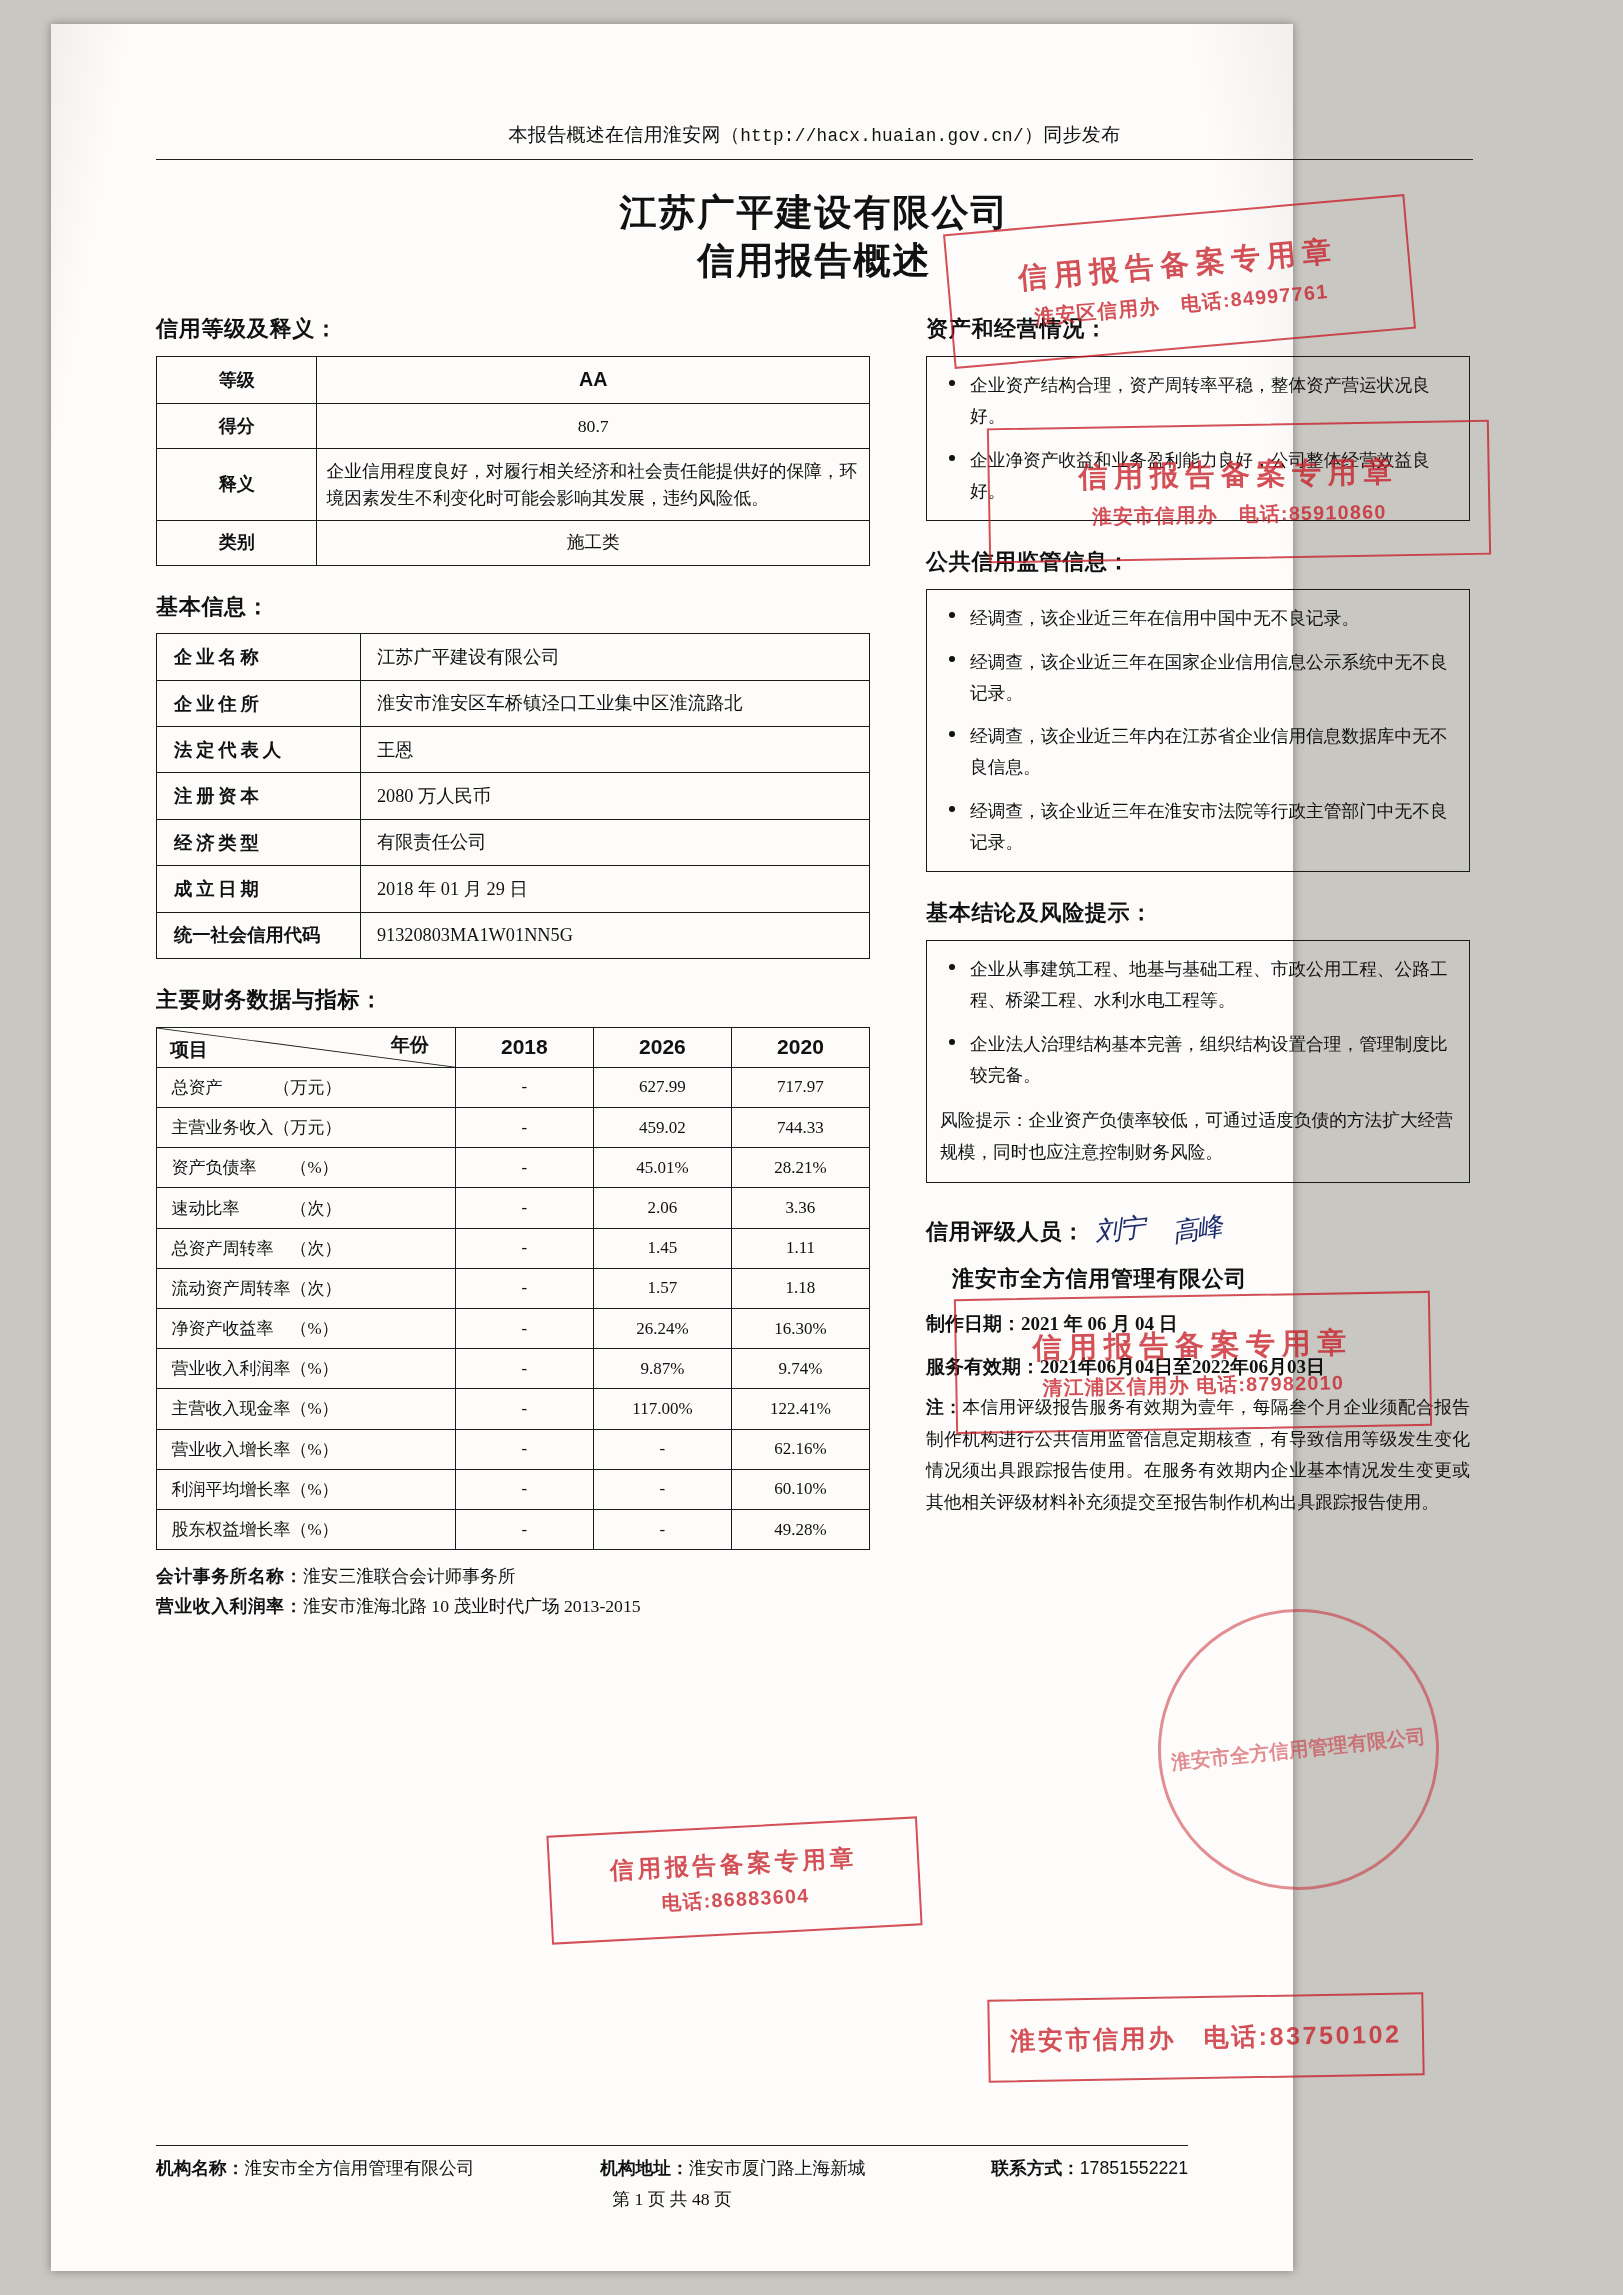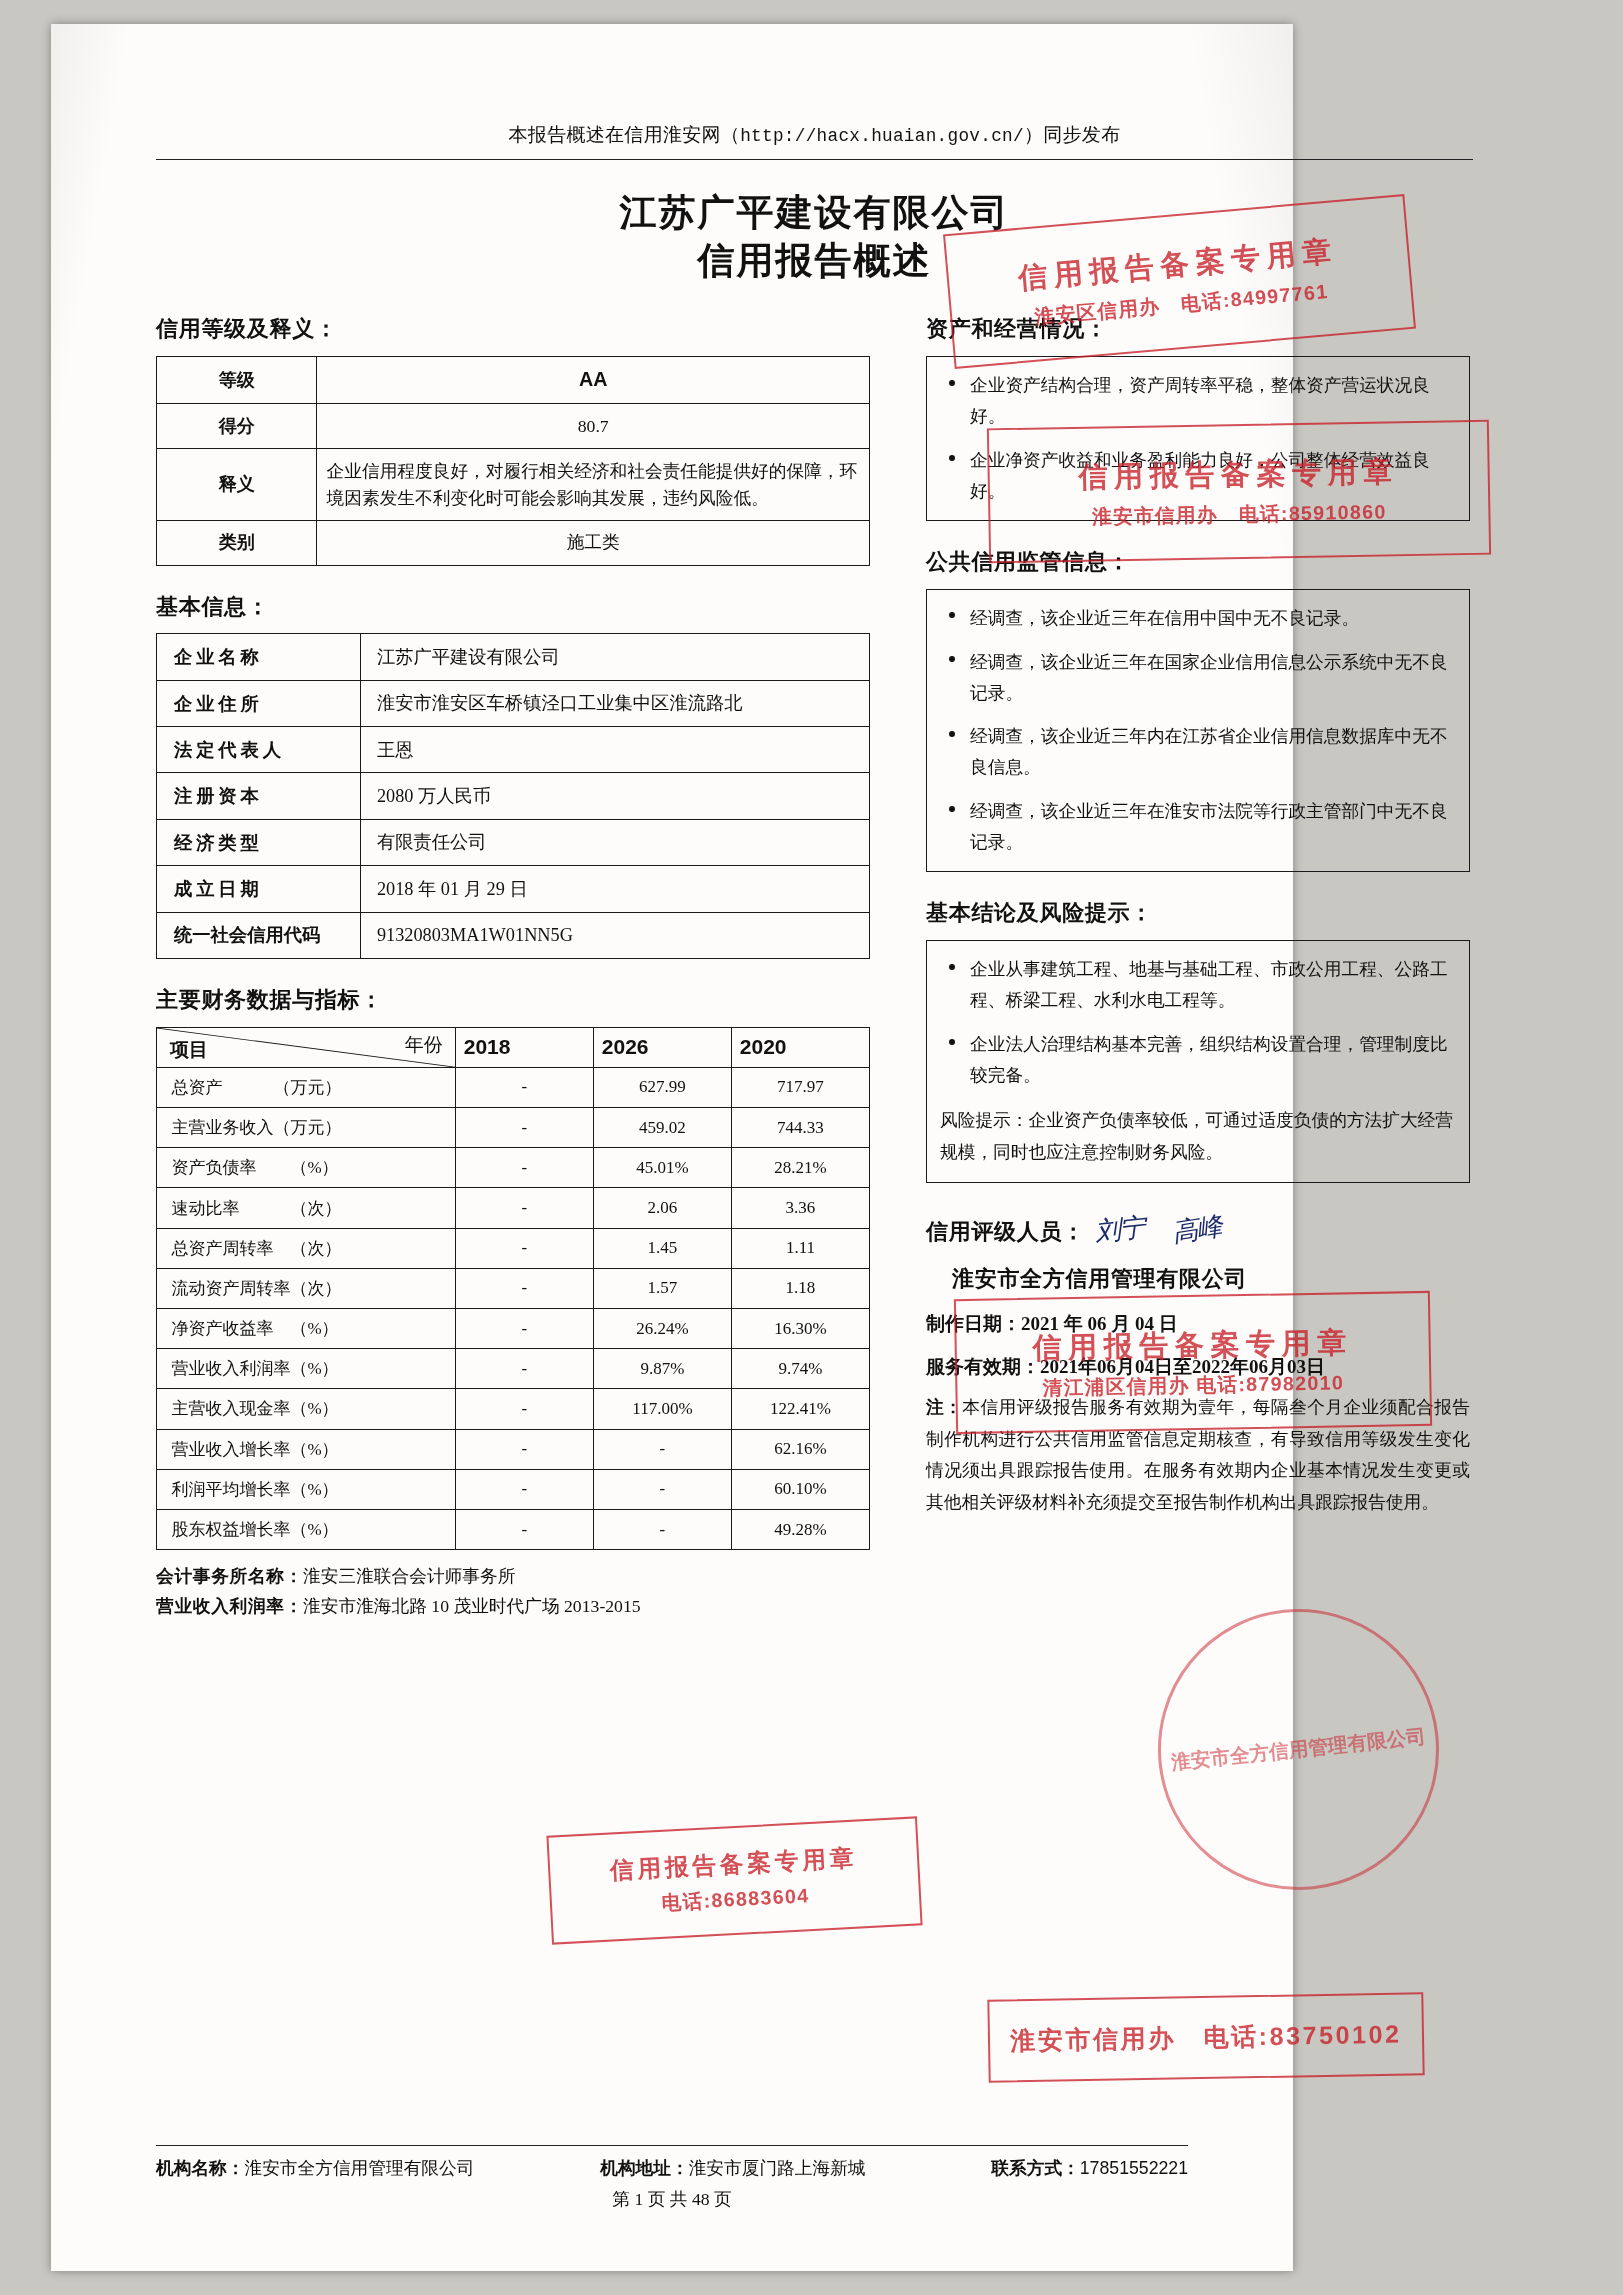--- a/index.html
+++ b/index.html
@@ -77,29 +77,29 @@
   .def-cell{line-height:1.85;padding:9.2px 17px;}
   
   .bi td{font-size:18.3px;padding:9.2px 10.5px;}
   .bi .lbl{width:177px;letter-spacing:3.9px;text-align:left;padding-left:17px;}
   .bi .val{padding-left:15.7px;line-height:1.55;}
   
   table.fin{border-collapse:collapse;width:100%;font-size:17px;}
   table.fin td{border:1px solid #1a1a1a;padding:6.6px 7.9px;height:26px;}
   table.fin td.item{width:262px;padding-left:14.4px;letter-spacing:0px;}
   table.fin td.num{text-align:center;width:115px;}
-  table.fin td.yh{text-align:left;font-weight:bold;font-size:21px;font-family:"Liberation Sans","DejaVu Sans",sans-serif;}
+  table.fin td.yh{text-align:center;font-weight:bold;font-size:21px;font-family:"Liberation Sans","DejaVu Sans",sans-serif;}
   .diag{
     position:relative;height:68px;width:262px;padding:0 !important;
     overflow:hidden;
   }
   .diag .line{
     position:absolute;left:0;top:0;width:100%;height:100%;
   }
-  .diag .y{position:absolute;right:12px;top:3.9px;font-weight:normal;font-size:19px;font-family:"Liberation Sans","DejaVu Sans",sans-serif;margin-left:12px;}
+  .diag .y{position:absolute;right:26px;top:3.9px;font-weight:bold;font-size:19px;font-family:"Liberation Sans","DejaVu Sans",sans-serif;margin-left:12px;}
   .diag .i{position:absolute;left:13px;bottom:3.9px;font-weight:bold;font-size:19px;font-family:"Liberation Sans","DejaVu Sans",sans-serif;}
   .acct{
     margin-top:10.5px;font-size:17.7px;line-height:1.7;
   }
   .acct b{font-family:"Liberation Sans","DejaVu Sans",sans-serif;font-weight:bold;letter-spacing:0.7px;}
   
   .boxed{
     border:1px solid #1a1a1a;
     padding:13px 14.4px 13px 13px;
     font-size:17.7px;

